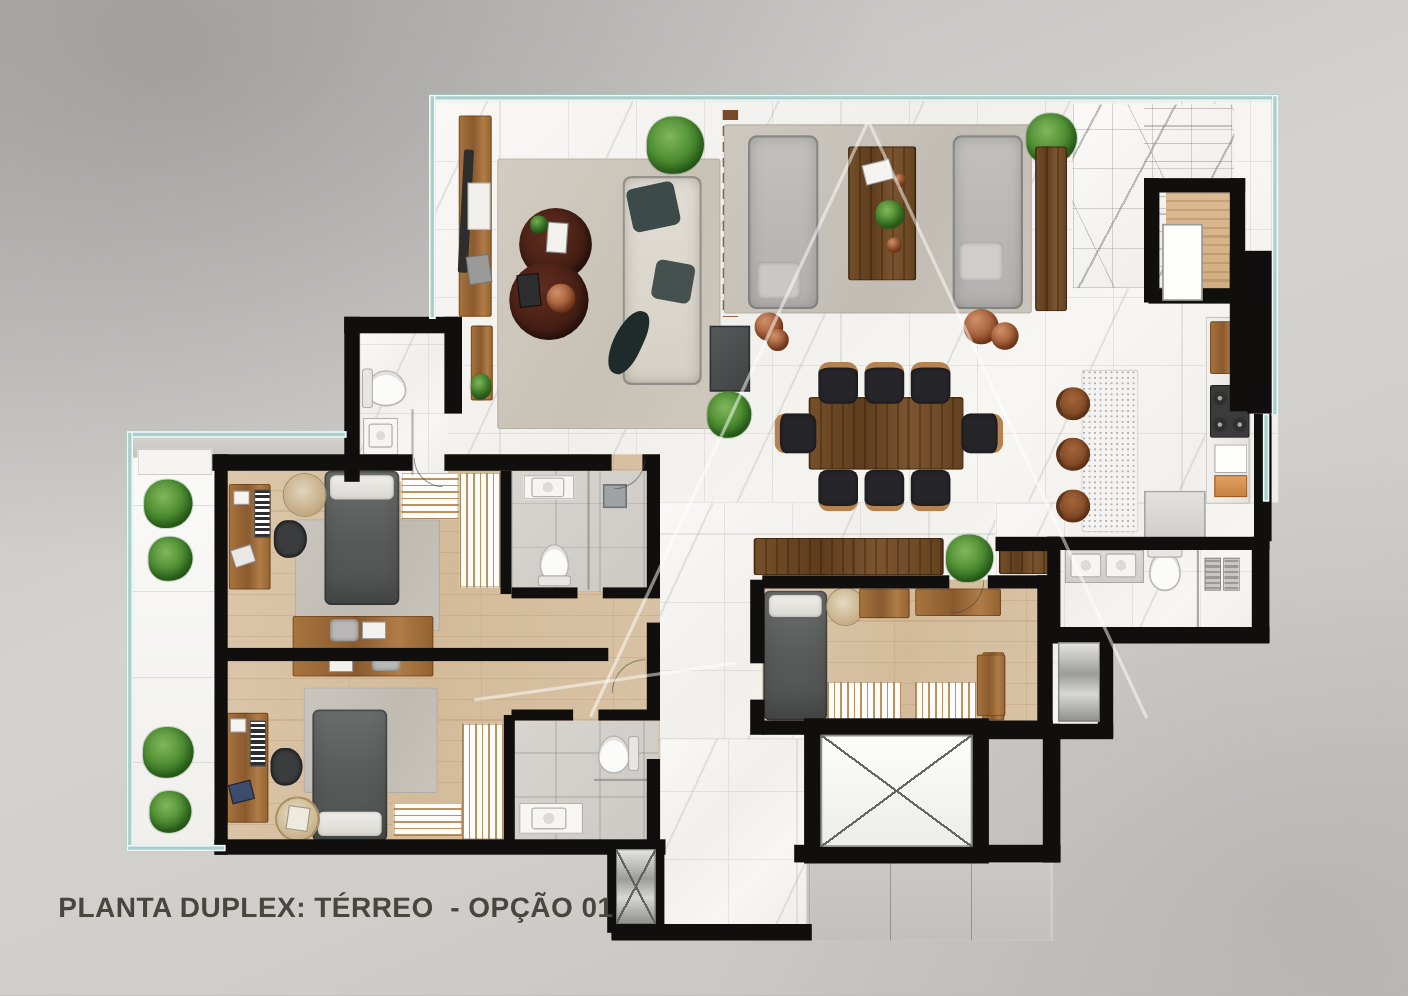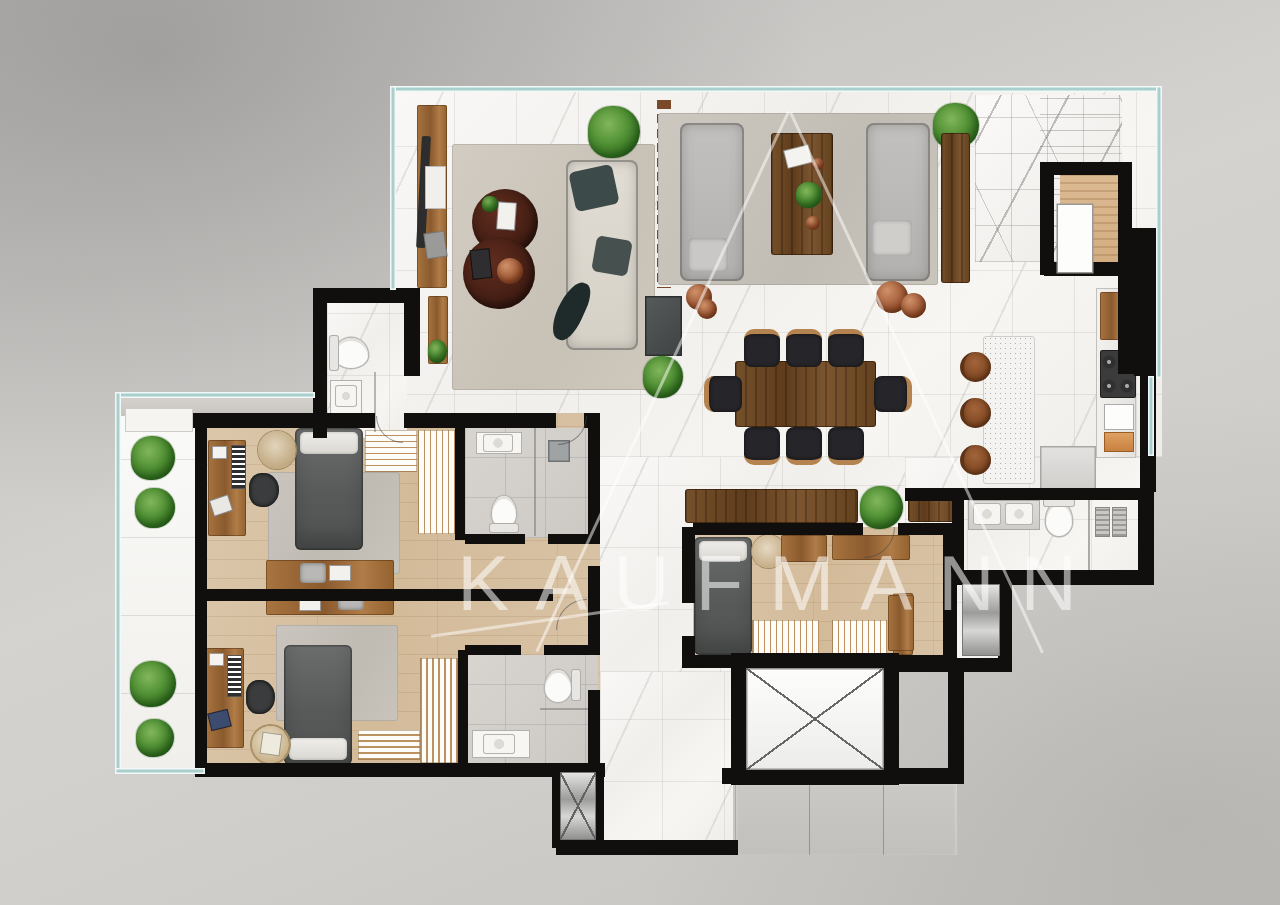--- a/index.html
+++ b/index.html
@@ -319,18 +319,18 @@
 
   <div class="abs" style="left:1058px;top:205px;width:34px;height:67px;background:#fdfdfc;box-shadow:0 0 0 1.5px #9a9896"></div>
   <div class="abs arc" style="left:376px;top:416px;width:26px;height:26px;border-right:none;border-top:none;border-radius:0 0 0 100%"></div>
   <div class="abs arc" style="left:558px;top:416px;width:28px;height:28px;border-left:none;border-top:none;border-radius:0 0 100% 0"></div>
   <div class="abs arc" style="left:864px;top:527px;width:30px;height:30px;border-left:none;border-top:none;border-radius:0 0 100% 0"></div>
   <div class="abs arc" style="left:556px;top:599px;width:30px;height:30px;border-right:none;border-bottom:none;border-radius:100% 0 0 0"></div>
 
   <div class="abs wmline" style="left:790px;top:112px;width:596px;height:3px;transform-origin:0 0;transform:rotate(115deg)"></div>
   <div class="abs wmline" style="left:792px;top:112px;width:596px;height:3px;transform-origin:0 0;transform:rotate(65deg)"></div>
   <div class="abs wmline" style="left:430px;top:618px;width:240px;height:3px;transform:rotate(-8deg)"></div>
-  <div id="watermark" class="abs" style="left:425px;top:538px;width:710px;text-align:center">KAUFMANN</div>
 
   <div class="abs" style="left:53px;top:810px">
+    <div class="cap">PLANTA DUPLEX: TÉRREO  - OPÇÃO 01</div>
   </div>
 
 </div>
 
 </body></html>

